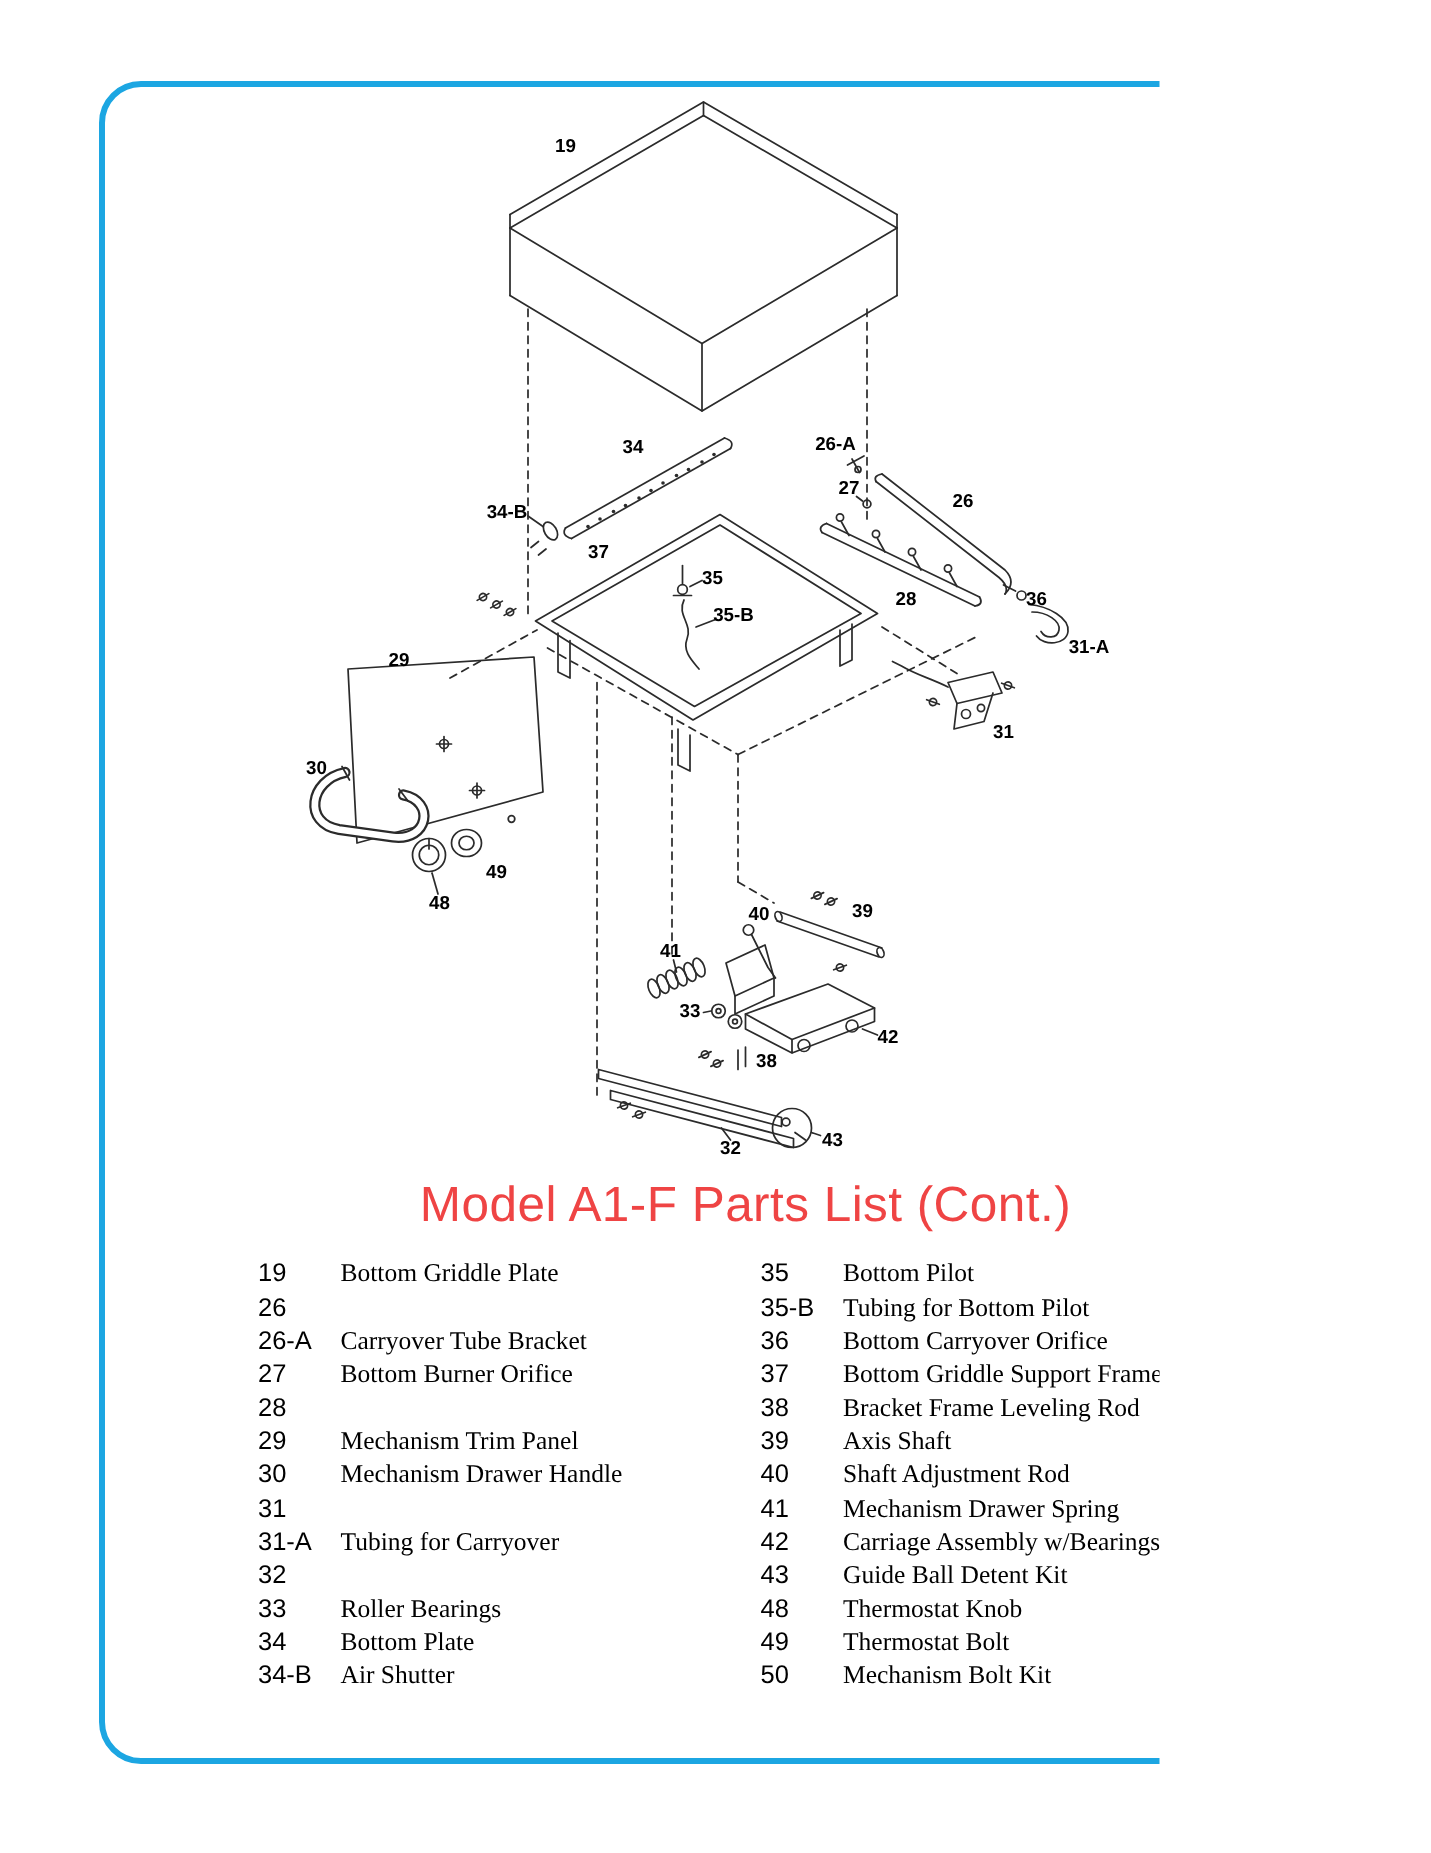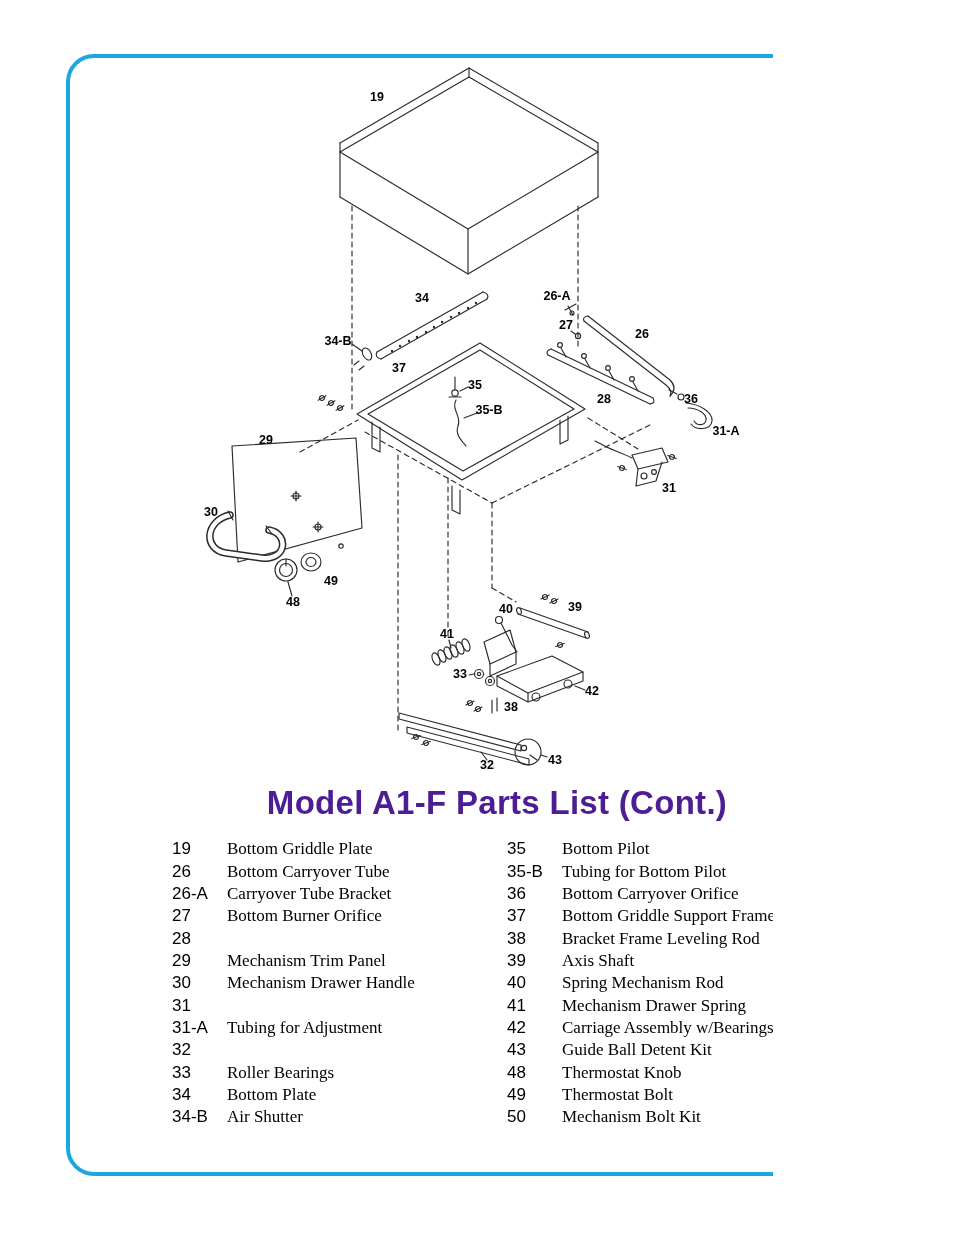--- a/index.html
+++ b/index.html
@@ -2,21 +2,21 @@
 <html><head>
 <meta charset="utf-8">
 <style>
   html,body{margin:0;padding:0;background:#ffffff;}
   .page{position:relative;width:773px;height:1235px;background:#ffffff;
         font-family:"Liberation Sans",sans-serif;overflow:hidden;}
   .page-border{position:absolute;left:66px;top:54px;width:824px;height:1114px;
         border:4px solid #1ca6e2;border-radius:28px;}
   .diagram{position:absolute;left:0;top:0;}
   .page-title{position:absolute;left:40px;top:784px;width:914px;text-align:center;
-        font-size:33px;font-weight:bold;color:#4c1d95;letter-spacing:.3px;}
+        font-size:33px;font-weight:normal;color:#ef4444;letter-spacing:.3px;}
   .col{position:absolute;top:838px;font-size:17px;color:#000;}
   .col-left{left:172px;width:310px;}
   .col-right{left:507px;width:340px;}
   .prow{display:flex;height:22.35px;align-items:center;}
   .pnum{width:55px;flex:none;}
   .pdesc{flex:1;font-family:Liberation Serif, serif;}
 </style>
 </head>
 <body>
 
@@ -275,21 +275,20 @@
 
   <div class="page-title">Model A1-F Parts List (Cont.)</div>
 
   <div class="col col-left">
     <div class="prow">
         <span class="pnum">19</span>
         <span class="pdesc">Bottom Griddle Plate</span>
       </div>
     <div class="prow">
         <span class="pnum">26</span>
-        <span class="pdesc">Bottom Carryover Tube</span>
       </div>
     <div class="prow">
         <span class="pnum">26-A</span>
         <span class="pdesc">Carryover Tube Bracket</span>
       </div>
     <div class="prow">
         <span class="pnum">27</span>
         <span class="pdesc">Bottom Burner Orifice</span>
       </div>
     <div class="prow">
@@ -301,21 +300,21 @@
       </div>
     <div class="prow">
         <span class="pnum">30</span>
         <span class="pdesc">Mechanism Drawer Handle</span>
       </div>
     <div class="prow">
         <span class="pnum">31</span>
       </div>
     <div class="prow">
         <span class="pnum">31-A</span>
-        <span class="pdesc">Tubing for Adjustment</span>
+        <span class="pdesc">Tubing for Carryover</span>
       </div>
     <div class="prow">
         <span class="pnum">32</span>
       </div>
     <div class="prow">
         <span class="pnum">33</span>
         <span class="pdesc">Roller Bearings</span>
       </div>
     <div class="prow">
         <span class="pnum">34</span>
@@ -347,21 +346,21 @@
     <div class="prow">
         <span class="pnum">38</span>
         <span class="pdesc">Bracket Frame Leveling Rod</span>
       </div>
     <div class="prow">
         <span class="pnum">39</span>
         <span class="pdesc">Axis Shaft</span>
       </div>
     <div class="prow">
         <span class="pnum">40</span>
-        <span class="pdesc">Spring Mechanism Rod</span>
+        <span class="pdesc">Shaft Adjustment Rod</span>
       </div>
     <div class="prow">
         <span class="pnum">41</span>
         <span class="pdesc">Mechanism Drawer Spring</span>
       </div>
     <div class="prow">
         <span class="pnum">42</span>
         <span class="pdesc">Carriage Assembly w/Bearings</span>
       </div>
     <div class="prow">

